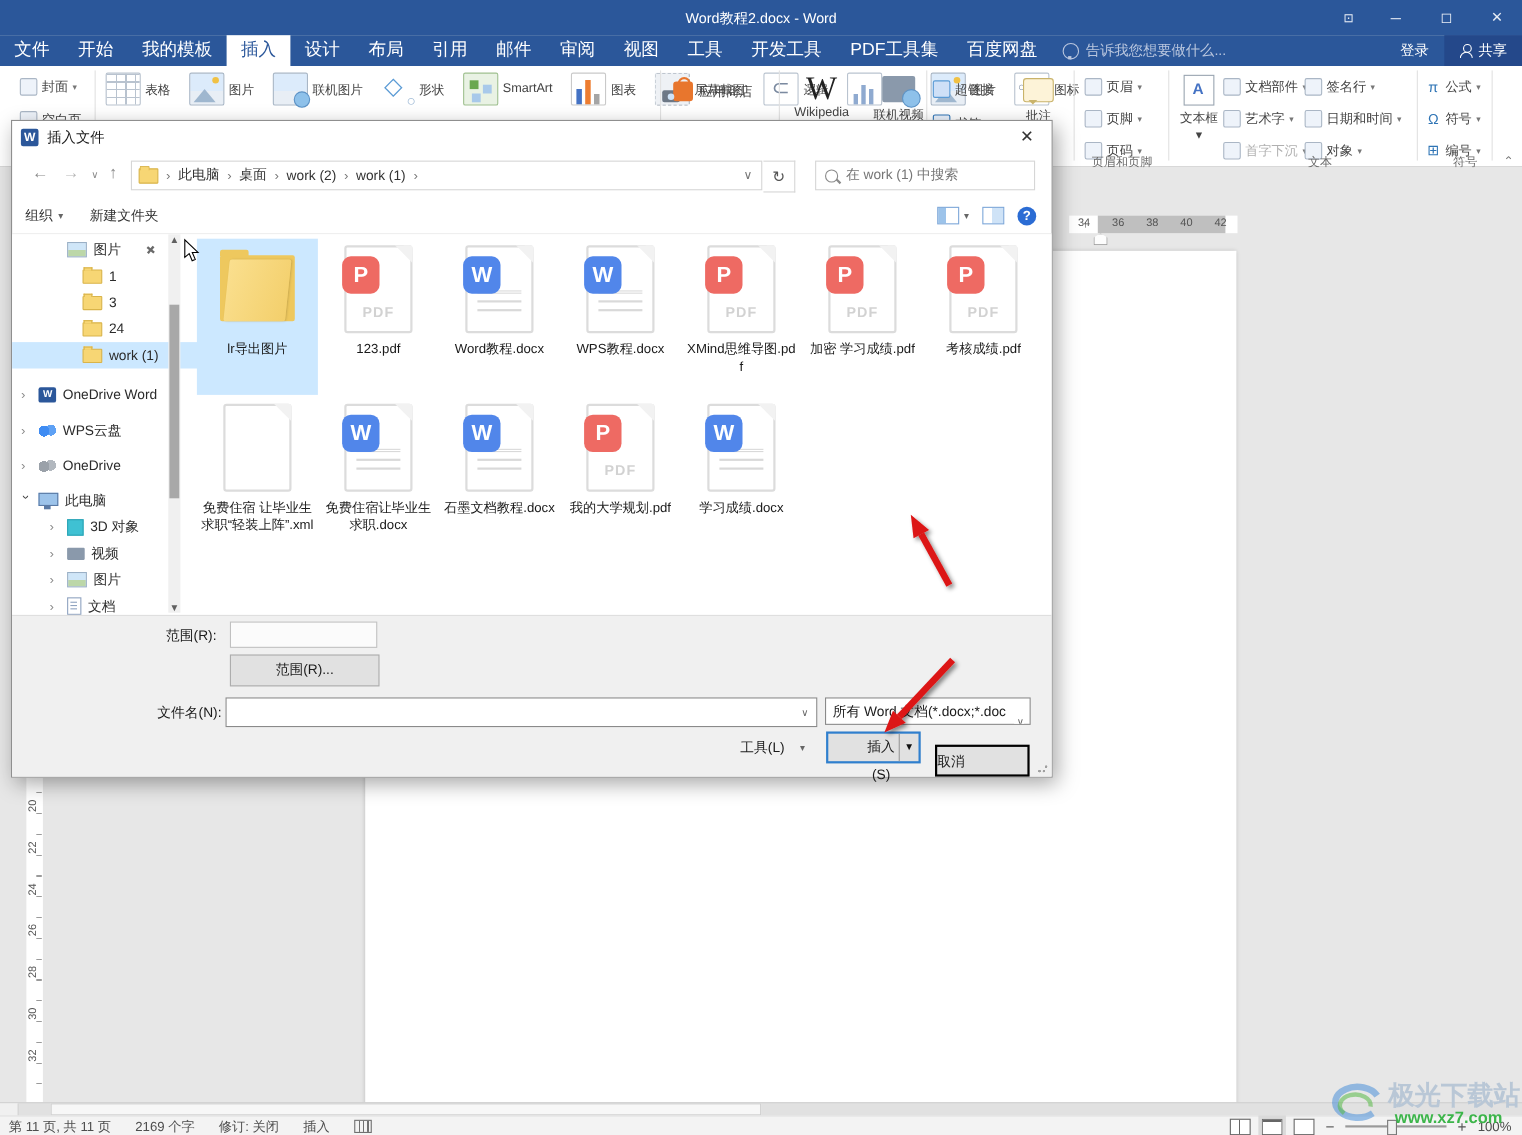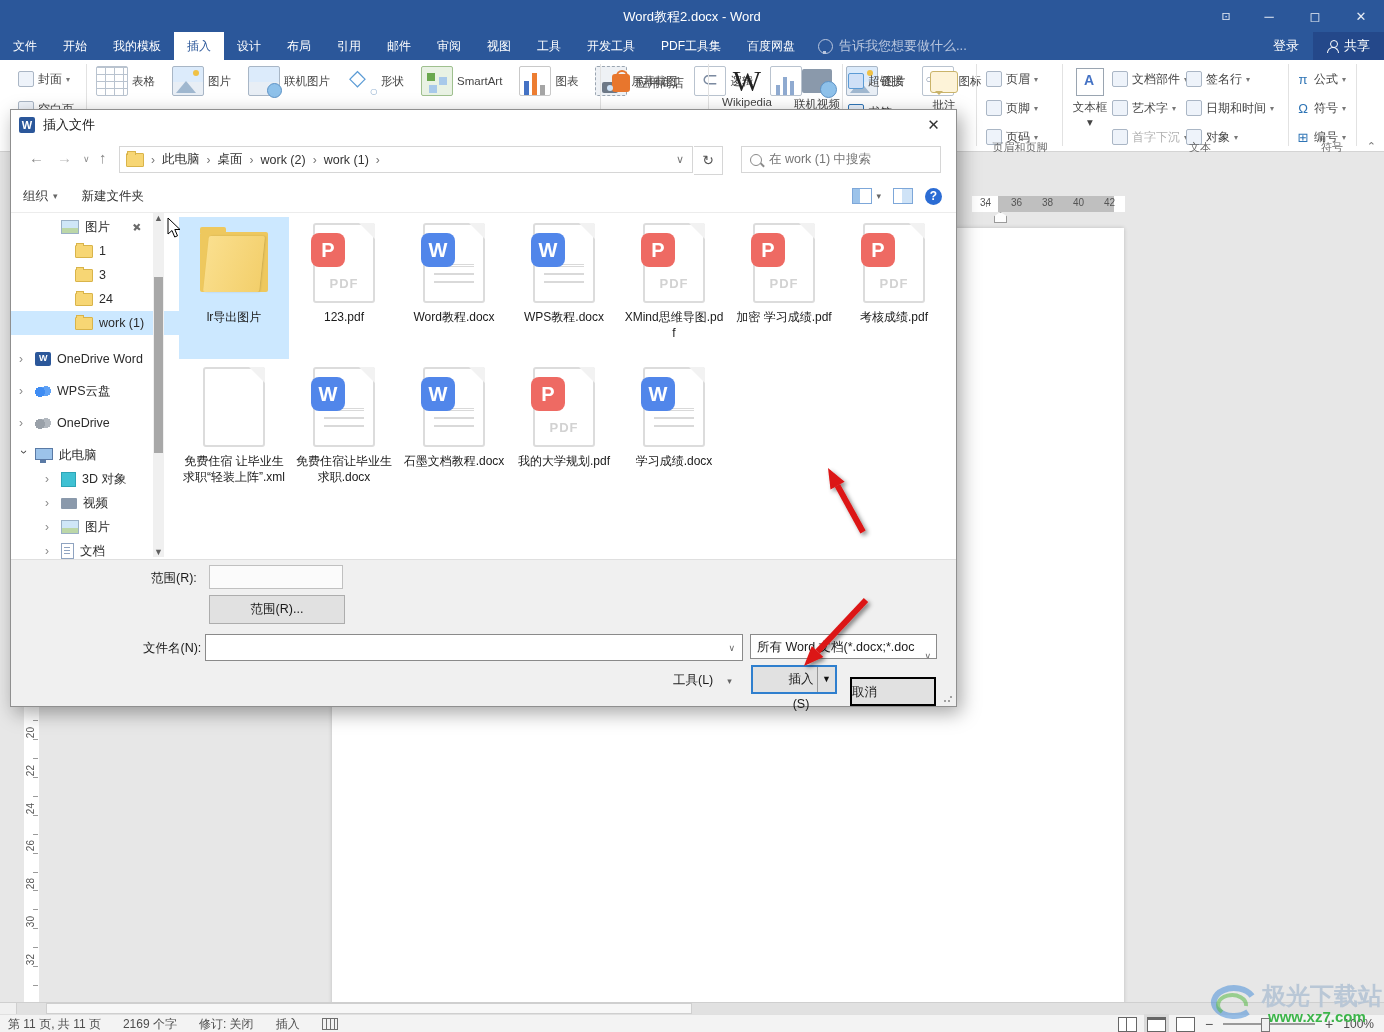--- a/index.html
+++ b/index.html
@@ -7,21 +7,21 @@
        font-family:"Liberation Sans","DejaVu Sans",sans-serif;background:#e7e7e7;
        -webkit-font-smoothing:antialiased;}
   
   .titlebar{position:absolute;left:0;top:0;width:1384px;height:32px;background:#2b579a;color:#fff;}
   .title-text{position:absolute;left:0;right:0;top:8px;text-align:center;font-size:13px;color:#ffffff;}
   .wincontrols{position:absolute;right:0;top:0;height:32px;display:flex;align-items:center;color:#e8edf5;}
   .winbtn{width:46px;text-align:center;font-size:13px;}
   .ribbonopt{width:40px;text-align:center;font-size:11px;}
   
   .tabbar{position:absolute;left:0;top:32px;width:1384px;height:28px;background:#2b579a;display:flex;align-items:stretch;}
-  .tab{color:#ffffff;font-size:12px;line-height:28px;padding:0 13px;white-space:nowrap;}
+  .tab{color:#ffffff;font-size:16px;line-height:28px;padding:0 13px;white-space:nowrap;}
   .tab.v-active{background:#ffffff;color:#2b579a;}
   .tellme{display:flex;align-items:center;gap:6px;margin-left:10px;color:#b9c6de;font-size:13px;white-space:nowrap;}
   .bulb{width:13px;height:13px;border:1.5px solid #b9c6de;border-radius:50%;position:relative;}
   .bulb::after{content:"";position:absolute;left:4px;top:11px;width:3px;height:3px;background:#b9c6de;}
   .tab-right{margin-left:auto;display:flex;align-items:center;color:#fff;font-size:13px;}
   .signin{padding:0 14px;}
   .share{display:flex;align-items:center;gap:5px;padding:0 14px;background:#24488a;height:28px;}
   .person{width:12px;height:12px;position:relative;}
   .person::before{content:"";position:absolute;left:3px;top:0;width:6px;height:6px;border:1.5px solid #fff;border-radius:50%;}
   .person::after{content:"";position:absolute;left:0;top:7px;width:10px;height:5px;border:1.5px solid #fff;border-bottom:none;border-radius:6px 6px 0 0;}

